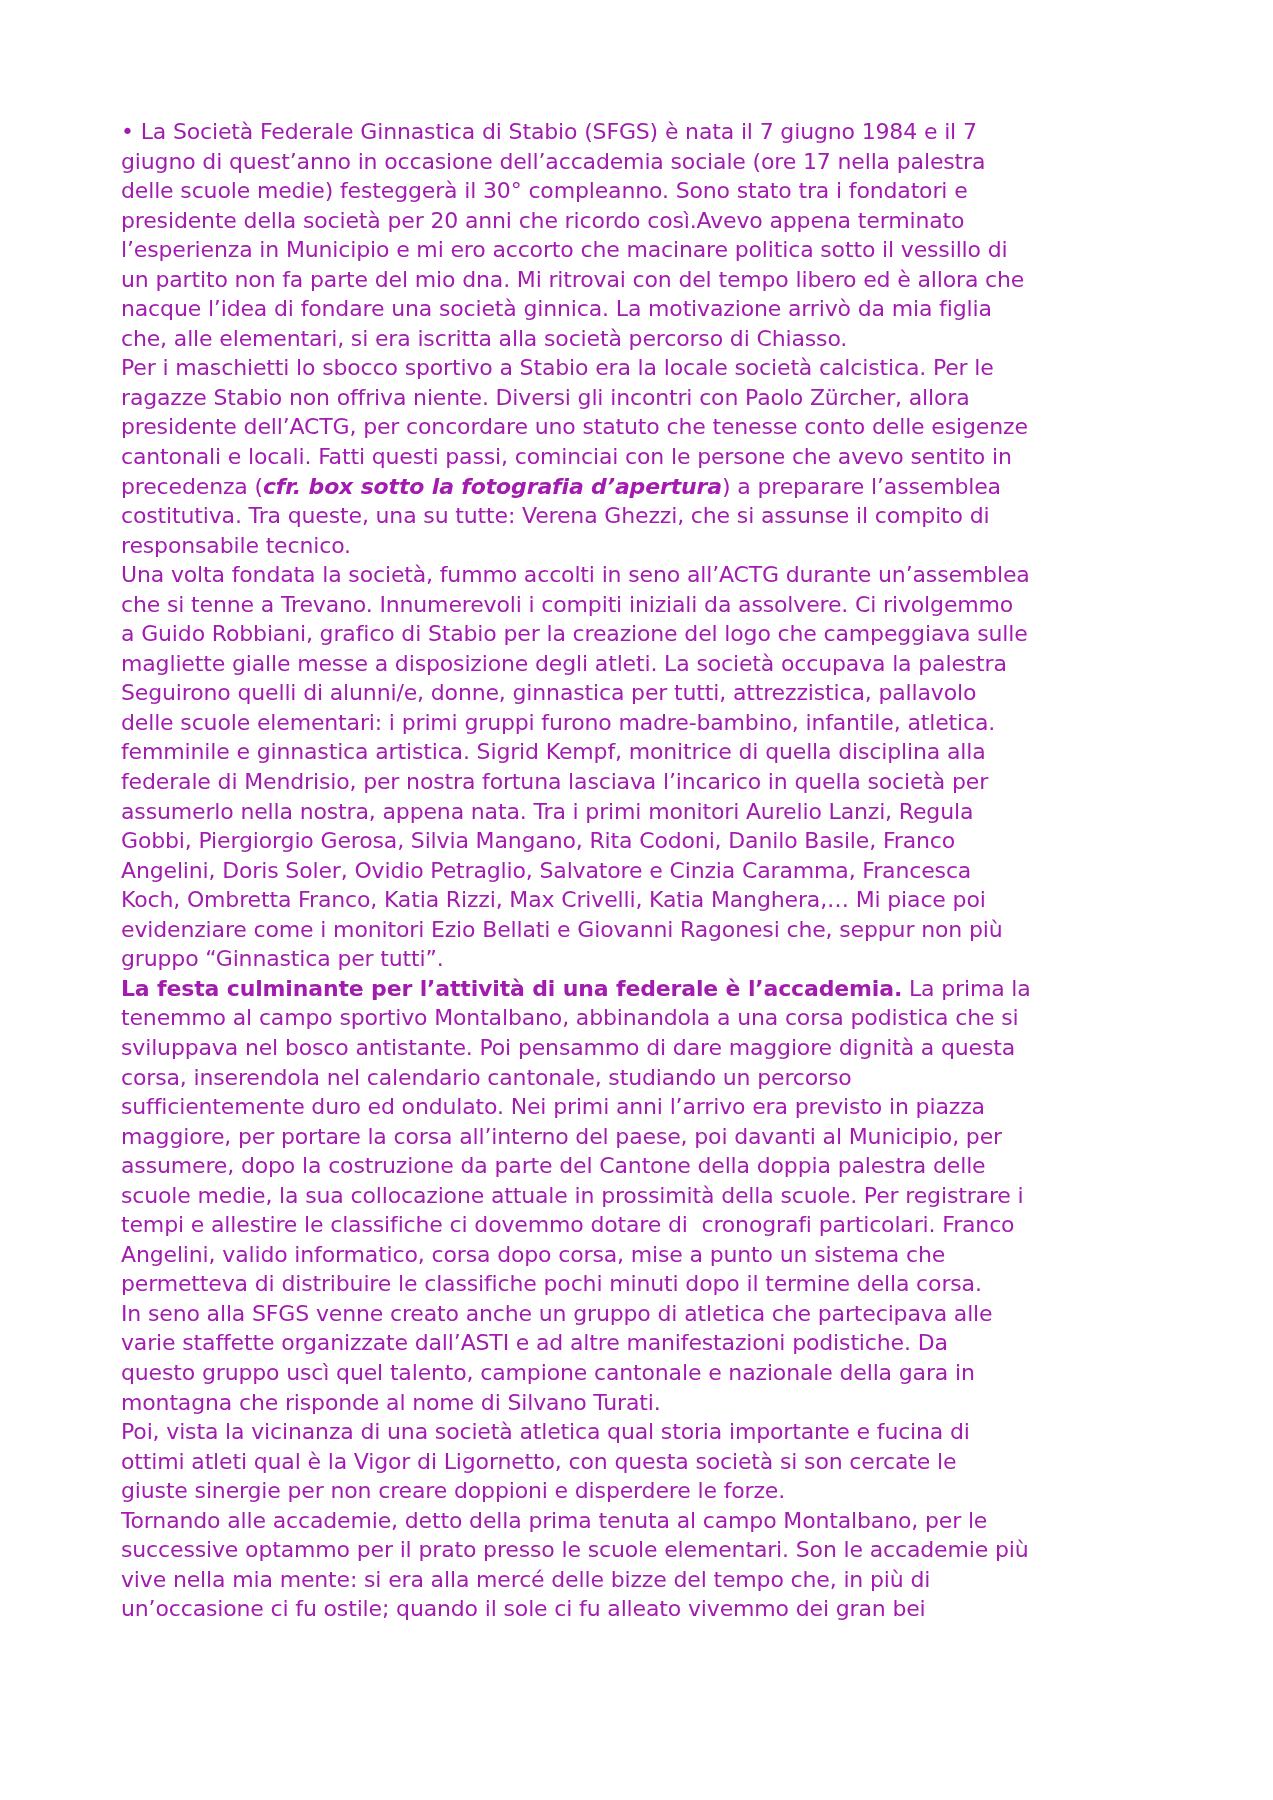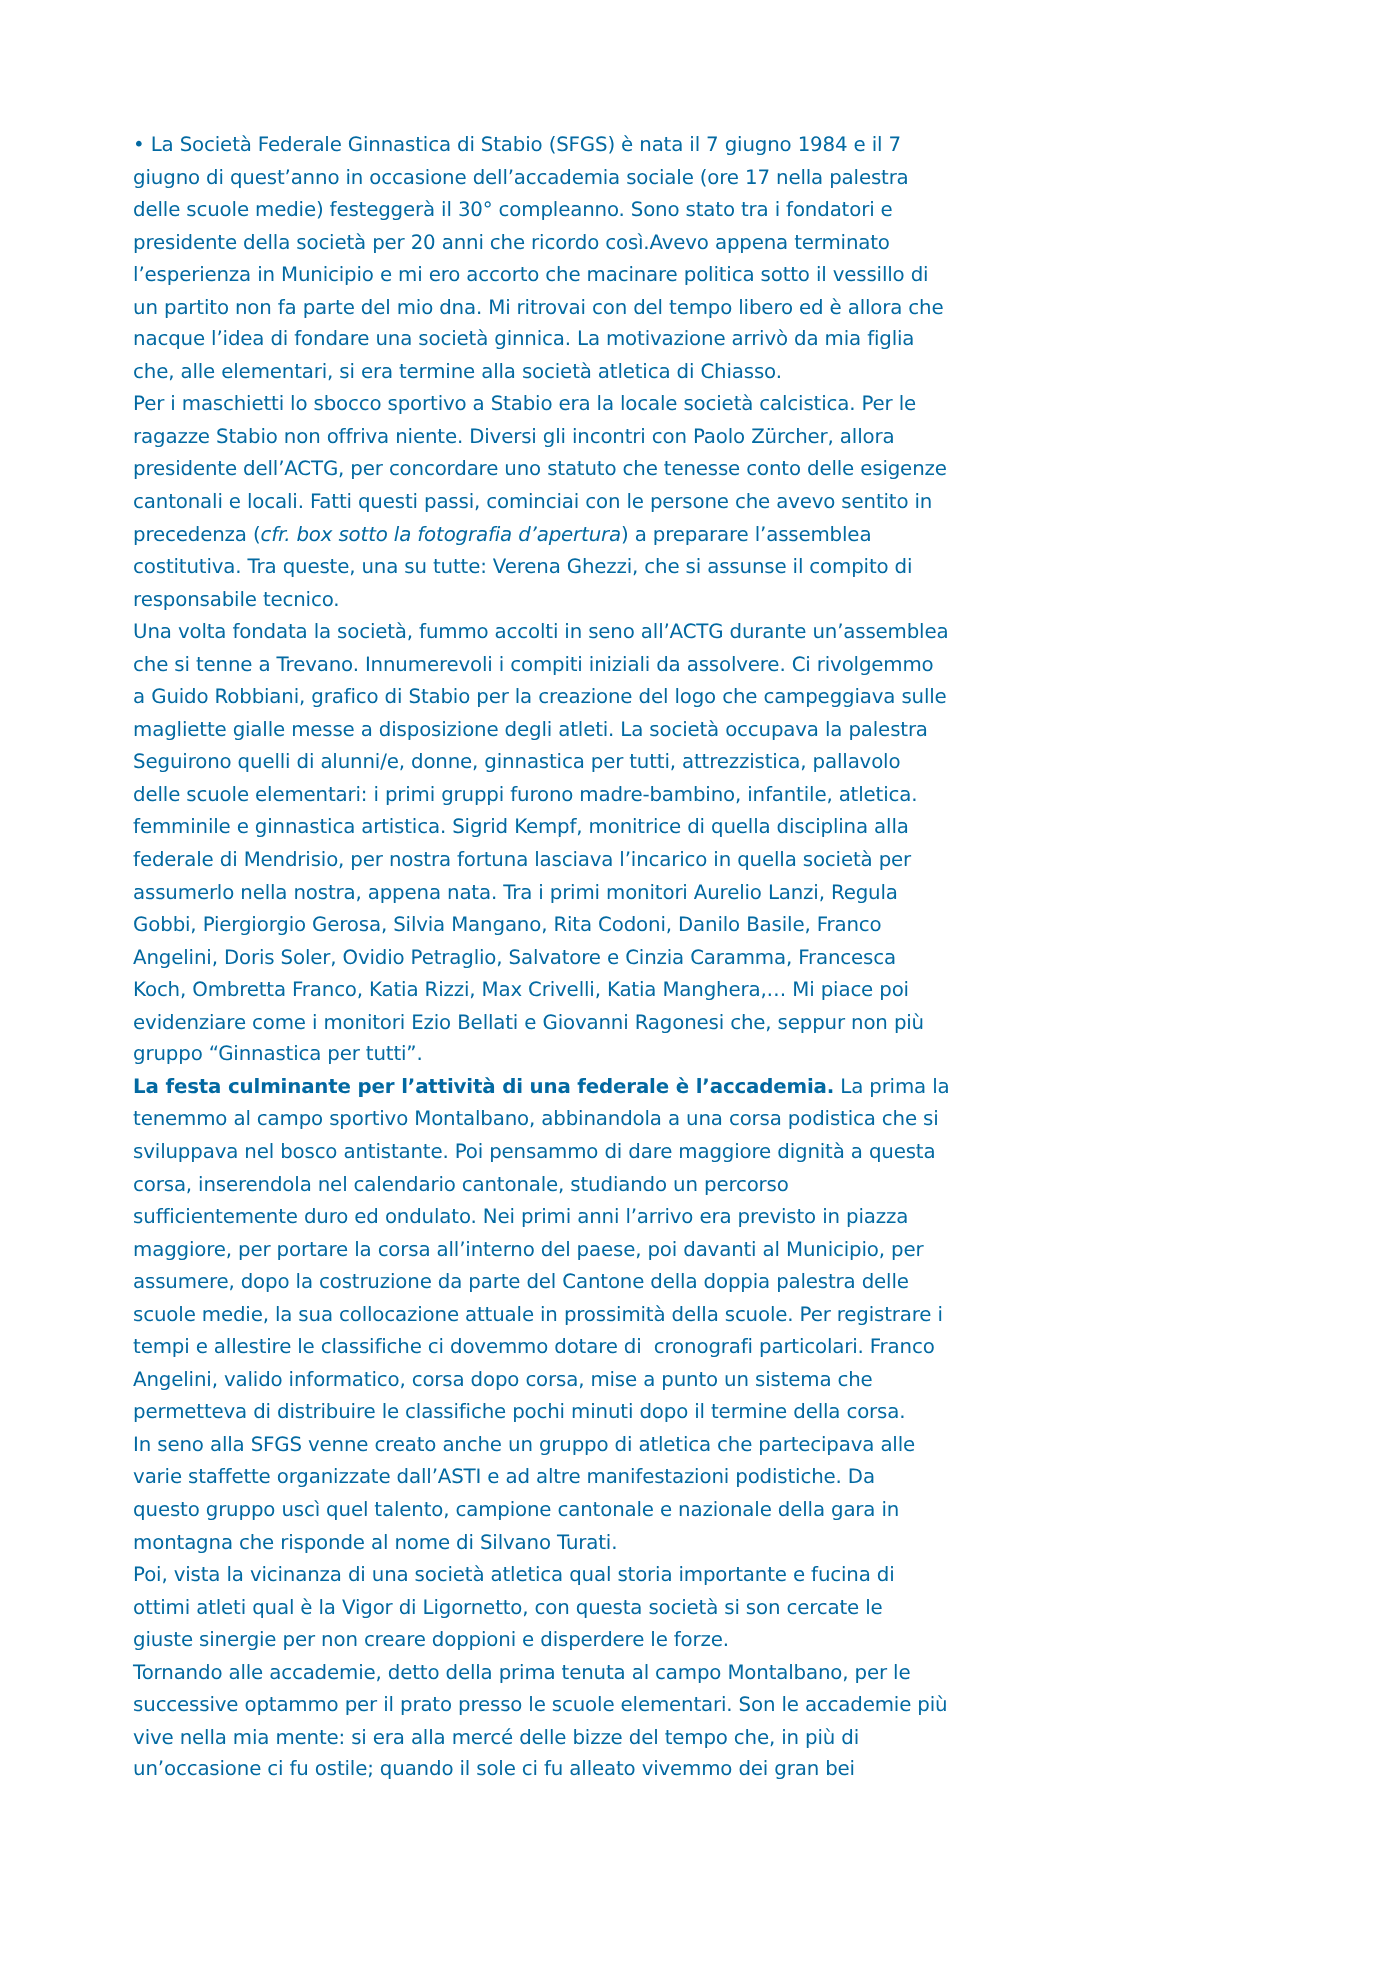--- a/index.html
+++ b/index.html
@@ -11,47 +11,47 @@
       width: 1273px;
       height: 1800px;
       position: relative;
       overflow: hidden;
     }
     .page {
       position: absolute;
       left: 121px;
       top: 117px;
       width: 1060px;
-      color: #0369a1;
+      color: #a21caf;
       font-family: "DejaVu Sans", sans-serif;
-      font-size: 18px;
+      font-size: 22px;
       line-height: 29.55px;
       letter-spacing: -0.15px;
     }
     .line {
       display: block;
       white-space: pre;
       height: 29.55px;
     }
     .bold { font-weight: bold; }
-    .ital { font-style: italic; }
+    .ital { font-style: italic; font-weight: bold; }
   </style>
 </head>
 <body>
 
 <div class="page">
   <div id="block-a">
       <span class="line">• La Società Federale Ginnastica di Stabio (SFGS) è nata il 7 giugno 1984 e il 7</span>
       <span class="line">giugno di quest’anno in occasione dell’accademia sociale (ore 17 nella palestra</span>
       <span class="line">delle scuole medie) festeggerà il 30° compleanno. Sono stato tra i fondatori e</span>
       <span class="line">presidente della società per 20 anni che ricordo così.Avevo appena terminato</span>
       <span class="line">l’esperienza in Municipio e mi ero accorto che macinare politica sotto il vessillo di</span>
       <span class="line">un partito non fa parte del mio dna. Mi ritrovai con del tempo libero ed è allora che</span>
       <span class="line">nacque l’idea di fondare una società ginnica. La motivazione arrivò da mia figlia</span>
-      <span class="line">che, alle elementari, si era termine alla società atletica di Chiasso.</span>
+      <span class="line">che, alle elementari, si era iscritta alla società percorso di Chiasso.</span>
       <span class="line">Per i maschietti lo sbocco sportivo a Stabio era la locale società calcistica. Per le</span>
       <span class="line">ragazze Stabio non offriva niente. Diversi gli incontri con Paolo Zürcher, allora</span>
       <span class="line">presidente dell’ACTG, per concordare uno statuto che tenesse conto delle esigenze</span>
       <span class="line">cantonali e locali. Fatti questi passi, cominciai con le persone che avevo sentito in</span>
     </div>
   <span class="line"><span>precedenza (</span><span class="ital">cfr. box sotto la fotografia d’apertura</span><span>) a preparare l’assemblea</span></span>
   <div id="block-b">
       <span class="line">costitutiva. Tra queste, una su tutte: Verena Ghezzi, che si assunse il compito di</span>
       <span class="line">responsabile tecnico.</span>
       <span class="line">Una volta fondata la società, fummo accolti in seno all’ACTG durante un’assemblea</span>

